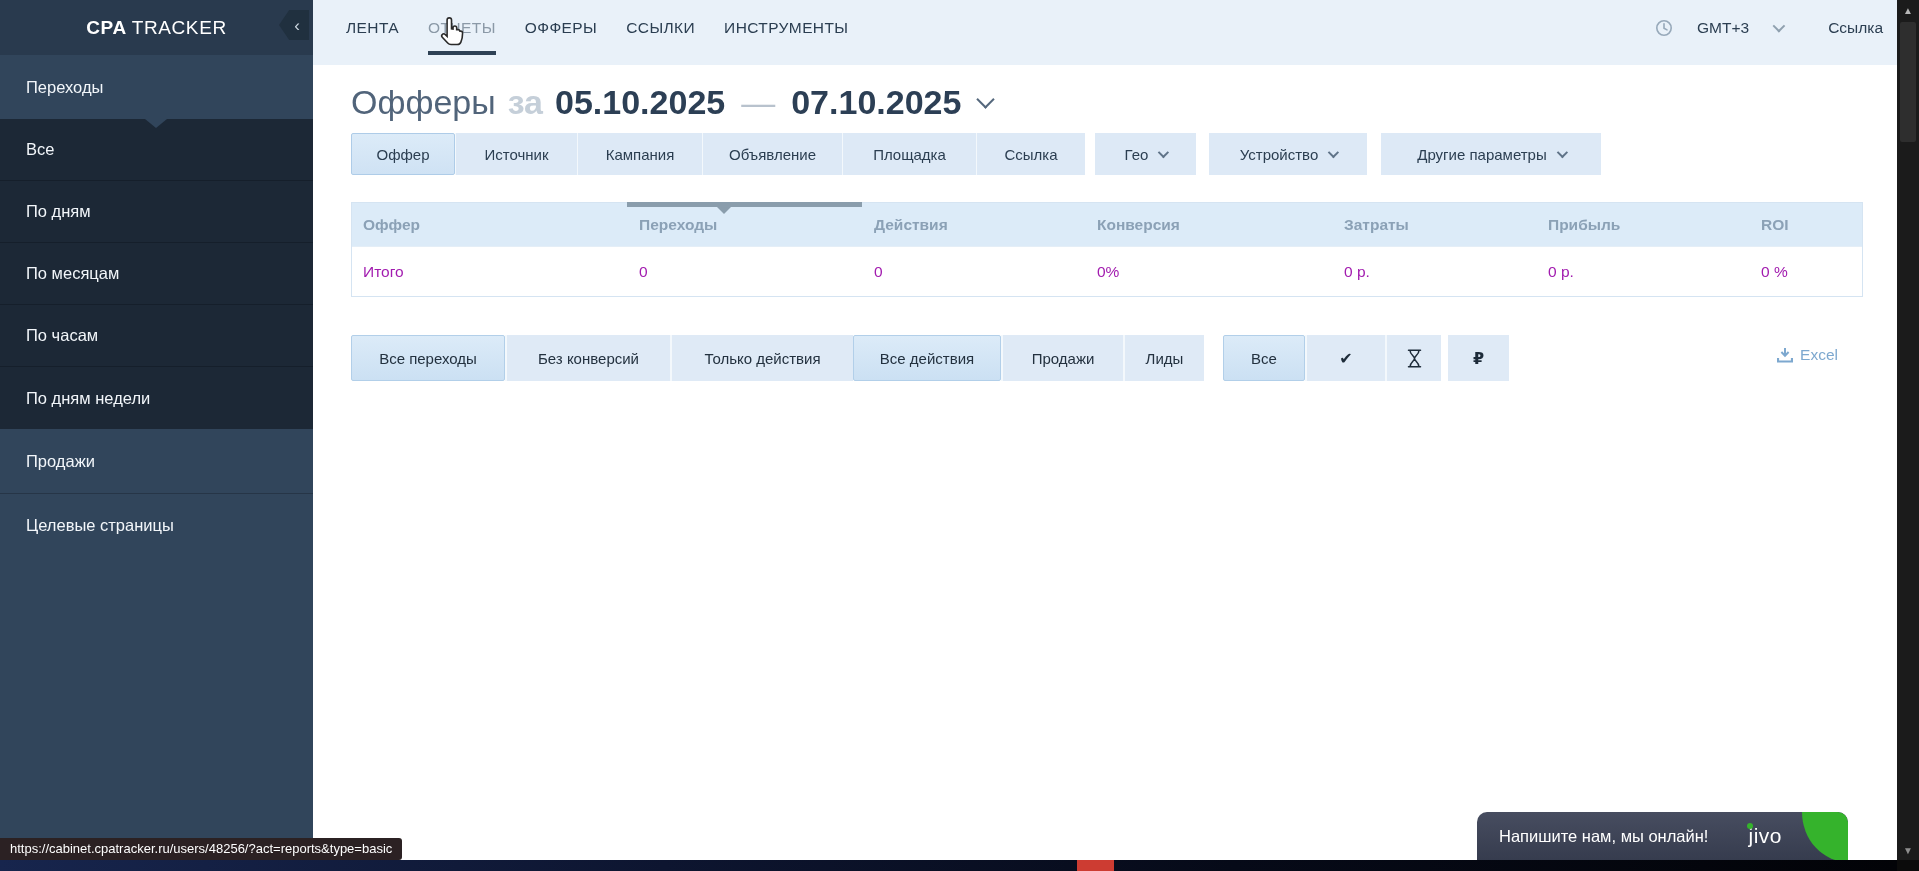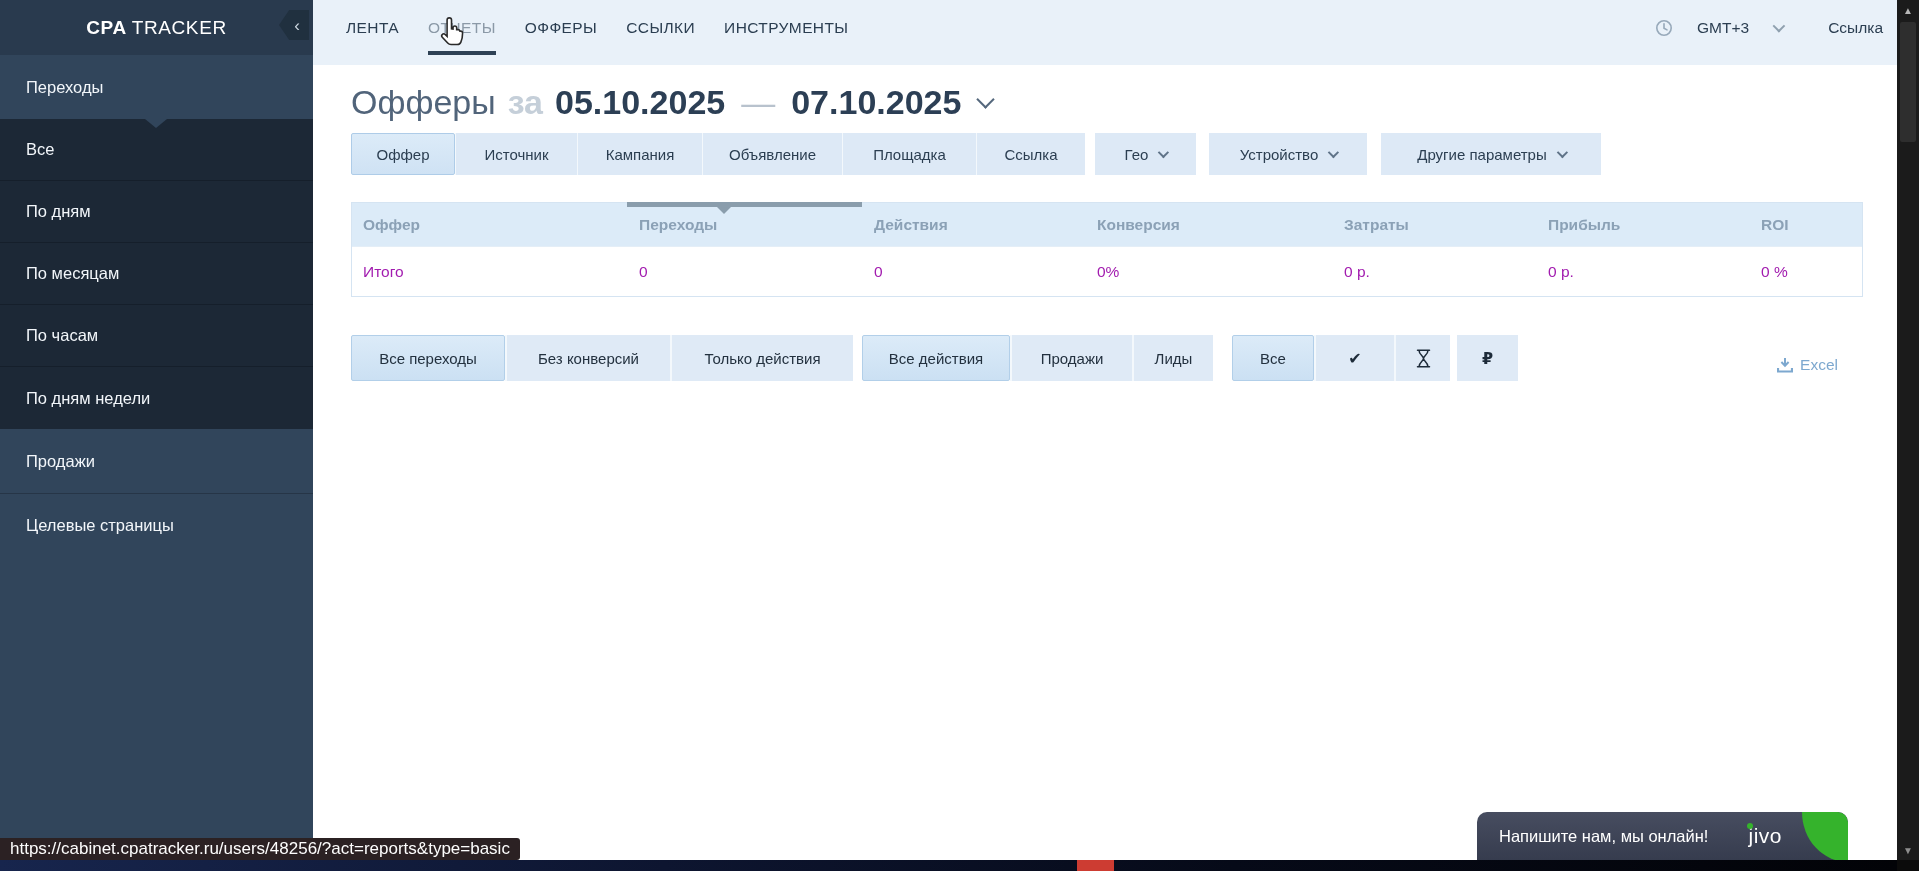--- a/index.html
+++ b/index.html
@@ -68,36 +68,36 @@
   .td{display:flex;align-items:center;padding-left:11px}
 
   
   .filters{position:absolute;left:38px;top:270px;height:46px;display:flex;align-items:stretch}
   .btn{background:#dfeaf6;color:#23313f;font-size:15px;display:flex;align-items:center;justify-content:center;cursor:pointer;border-left:2px solid #f3f8fc;padding:0 0}
   .btn:first-child{border-left:none}
   .btn.active{background:linear-gradient(#dcebf8,#cbe0f3);border:1px solid #b2cfe9;border-radius:2px}
   .bw154{width:154px}.bw183{width:183px}.bw165{width:165px}.bw148{width:148px}.bw122{width:122px}.bw81{width:81px}
   .bw82{width:82px}.bw80{width:80px}.bw56{width:56px}.bw61{width:61px}
   .grp{display:flex;align-items:stretch}
-  .g2{margin-left:9px}.g3{margin-left:19px}.g4{margin-left:7px}
+  .g2{}.g3{margin-left:19px}.g4{margin-left:7px}
   .btn .glyph{font-size:16px;font-weight:700;color:#1d2b39}
 
-  .excel{position:absolute;right:59px;top:291px;display:flex;align-items:center;gap:7px;color:#7da8cf;font-size:15.5px;cursor:pointer}
+  .excel{position:absolute;right:59px;top:281px;display:flex;align-items:center;gap:7px;color:#7da8cf;font-size:15.5px;cursor:pointer}
 
   
   .chat{position:absolute;left:1477px;top:812px;width:371px;height:48px;border-radius:10px 10px 0 0;overflow:hidden;
     background:linear-gradient(#474d60,#363c4e);z-index:6;display:flex;align-items:center;cursor:pointer}
   .chat-msg{color:#fff;font-size:16.5px;margin-left:22px}
   .jivo-logo{position:absolute;right:66px;top:12px;color:#fff;font-size:21px;font-weight:500;letter-spacing:.5px}
   .jivo-dot{position:absolute;right:95px;top:11px;width:6px;height:6px;border-radius:50%;background:#35b32c}
   .leaf{position:absolute;right:0;top:0;width:46px;height:50px;background:#35b32c;border-radius:0 10px 0 100%}
 
   
   .url-tip{position:absolute;left:0;top:838px;height:22px;line-height:22px;background:#2b2123;color:#fdfdfd;
-    font-size:17px;padding:0 10px;border-radius:0 3px 3px 0;z-index:7;white-space:nowrap}
+    font-size:13px;padding:0 10px;border-radius:0 3px 3px 0;z-index:7;white-space:nowrap}
   .taskbar{position:absolute;left:0;top:860px;width:1897px;height:11px;z-index:5;
     background:linear-gradient(90deg,#17254d 0%,#0d1530 35%,#060a18 65%,#020307 100%)}
   .task-red{position:absolute;left:1077px;top:0;width:37px;height:11px;background:#cd3c32}
   .scrollbar{position:absolute;left:1897px;top:0;width:22px;height:871px;background:#1b1b1b;z-index:8}
   .sb-up{position:absolute;left:0;top:0;width:22px;height:20px;display:flex;align-items:center;justify-content:center;color:#b7b7b7;font-size:10px;cursor:pointer}
   .sb-thumb{position:absolute;left:3px;top:22px;width:16px;height:120px;background:#2e2e2e;border-radius:2px;cursor:pointer}
   .sb-down{position:absolute;left:0;top:840px;width:22px;height:20px;display:flex;align-items:center;justify-content:center;color:#8e8e8e;font-size:10px;cursor:pointer}
   .sb-bottom{position:absolute;left:0;top:860px;width:22px;height:11px;background:#0b0b0b}
 
   .cursor{position:absolute;left:438px;top:16px;z-index:9;pointer-events:none}

